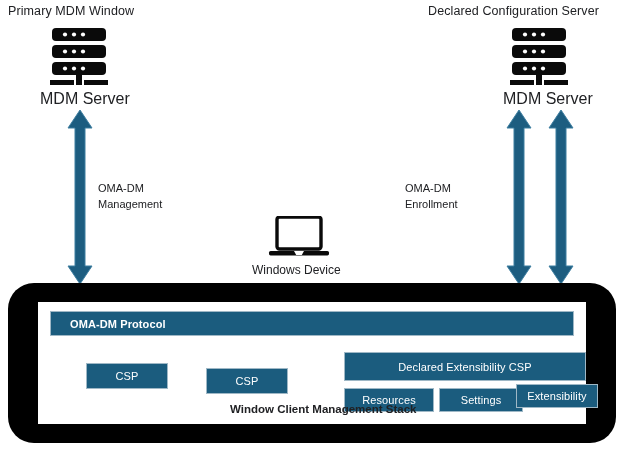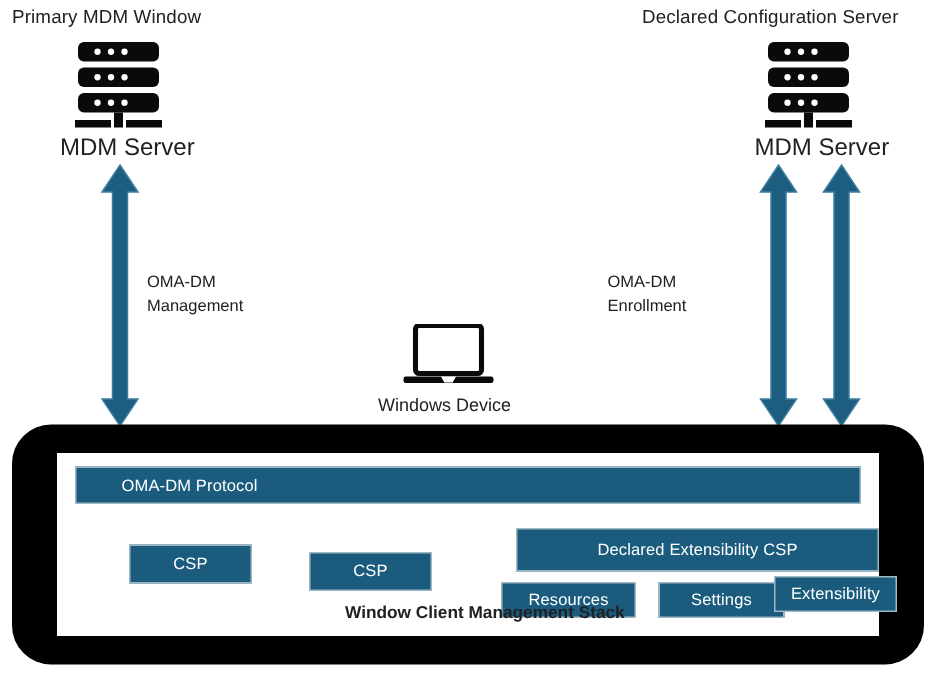--- a/index.html
+++ b/index.html
@@ -97,22 +97,22 @@
     color: #ffffff;
     display: flex;
     align-items: center;
     justify-content: center;
     font-size: 11px;
     letter-spacing: .1px;
     white-space: nowrap;
   }
   .teal-box.protocol {
     justify-content: flex-start;
-    padding-left: 30px;
-    font-weight: normal;
+    padding-left: 19px;
+    font-weight: bold;
     font-size: 11px;
   }
   .stack-caption {
     position: absolute;
     font-size: 11.5px;
     color: #202124;
     white-space: nowrap;
     font-weight: bold;
   }
 </style>
@@ -213,21 +213,21 @@
     <div class="panel-inner">
 
       <div class="teal-box protocol" style="left:12px; top:9px; width:524px; height:25px;">OMA-DM Protocol</div>
 
       <div class="teal-box" style="left:48px; top:61px; width:82px; height:26px;">CSP</div>
 
       <div class="teal-box" style="left:168px; top:66px; width:82px; height:26px;">CSP</div>
 
       <div class="teal-box" style="left:306px; top:50px; width:242px; height:29px;">Declared Extensibility CSP</div>
 
-      <div class="teal-box" style="left:296px; top:86px; width:90px; height:24px;">Resources</div>
+      <div class="teal-box" style="left:306px; top:86px; width:90px; height:24px;">Resources</div>
 
       <div class="teal-box" style="left:401px; top:86px; width:84px; height:24px;">Settings</div>
 
       <div class="teal-box" style="left:478px; top:82px; width:82px; height:24px;">Extensibility</div>
 
       <div class="stack-caption" style="left:192px; top:101px;">Window Client Management Stack</div>
     </div>
   </div>
 
 </div>

